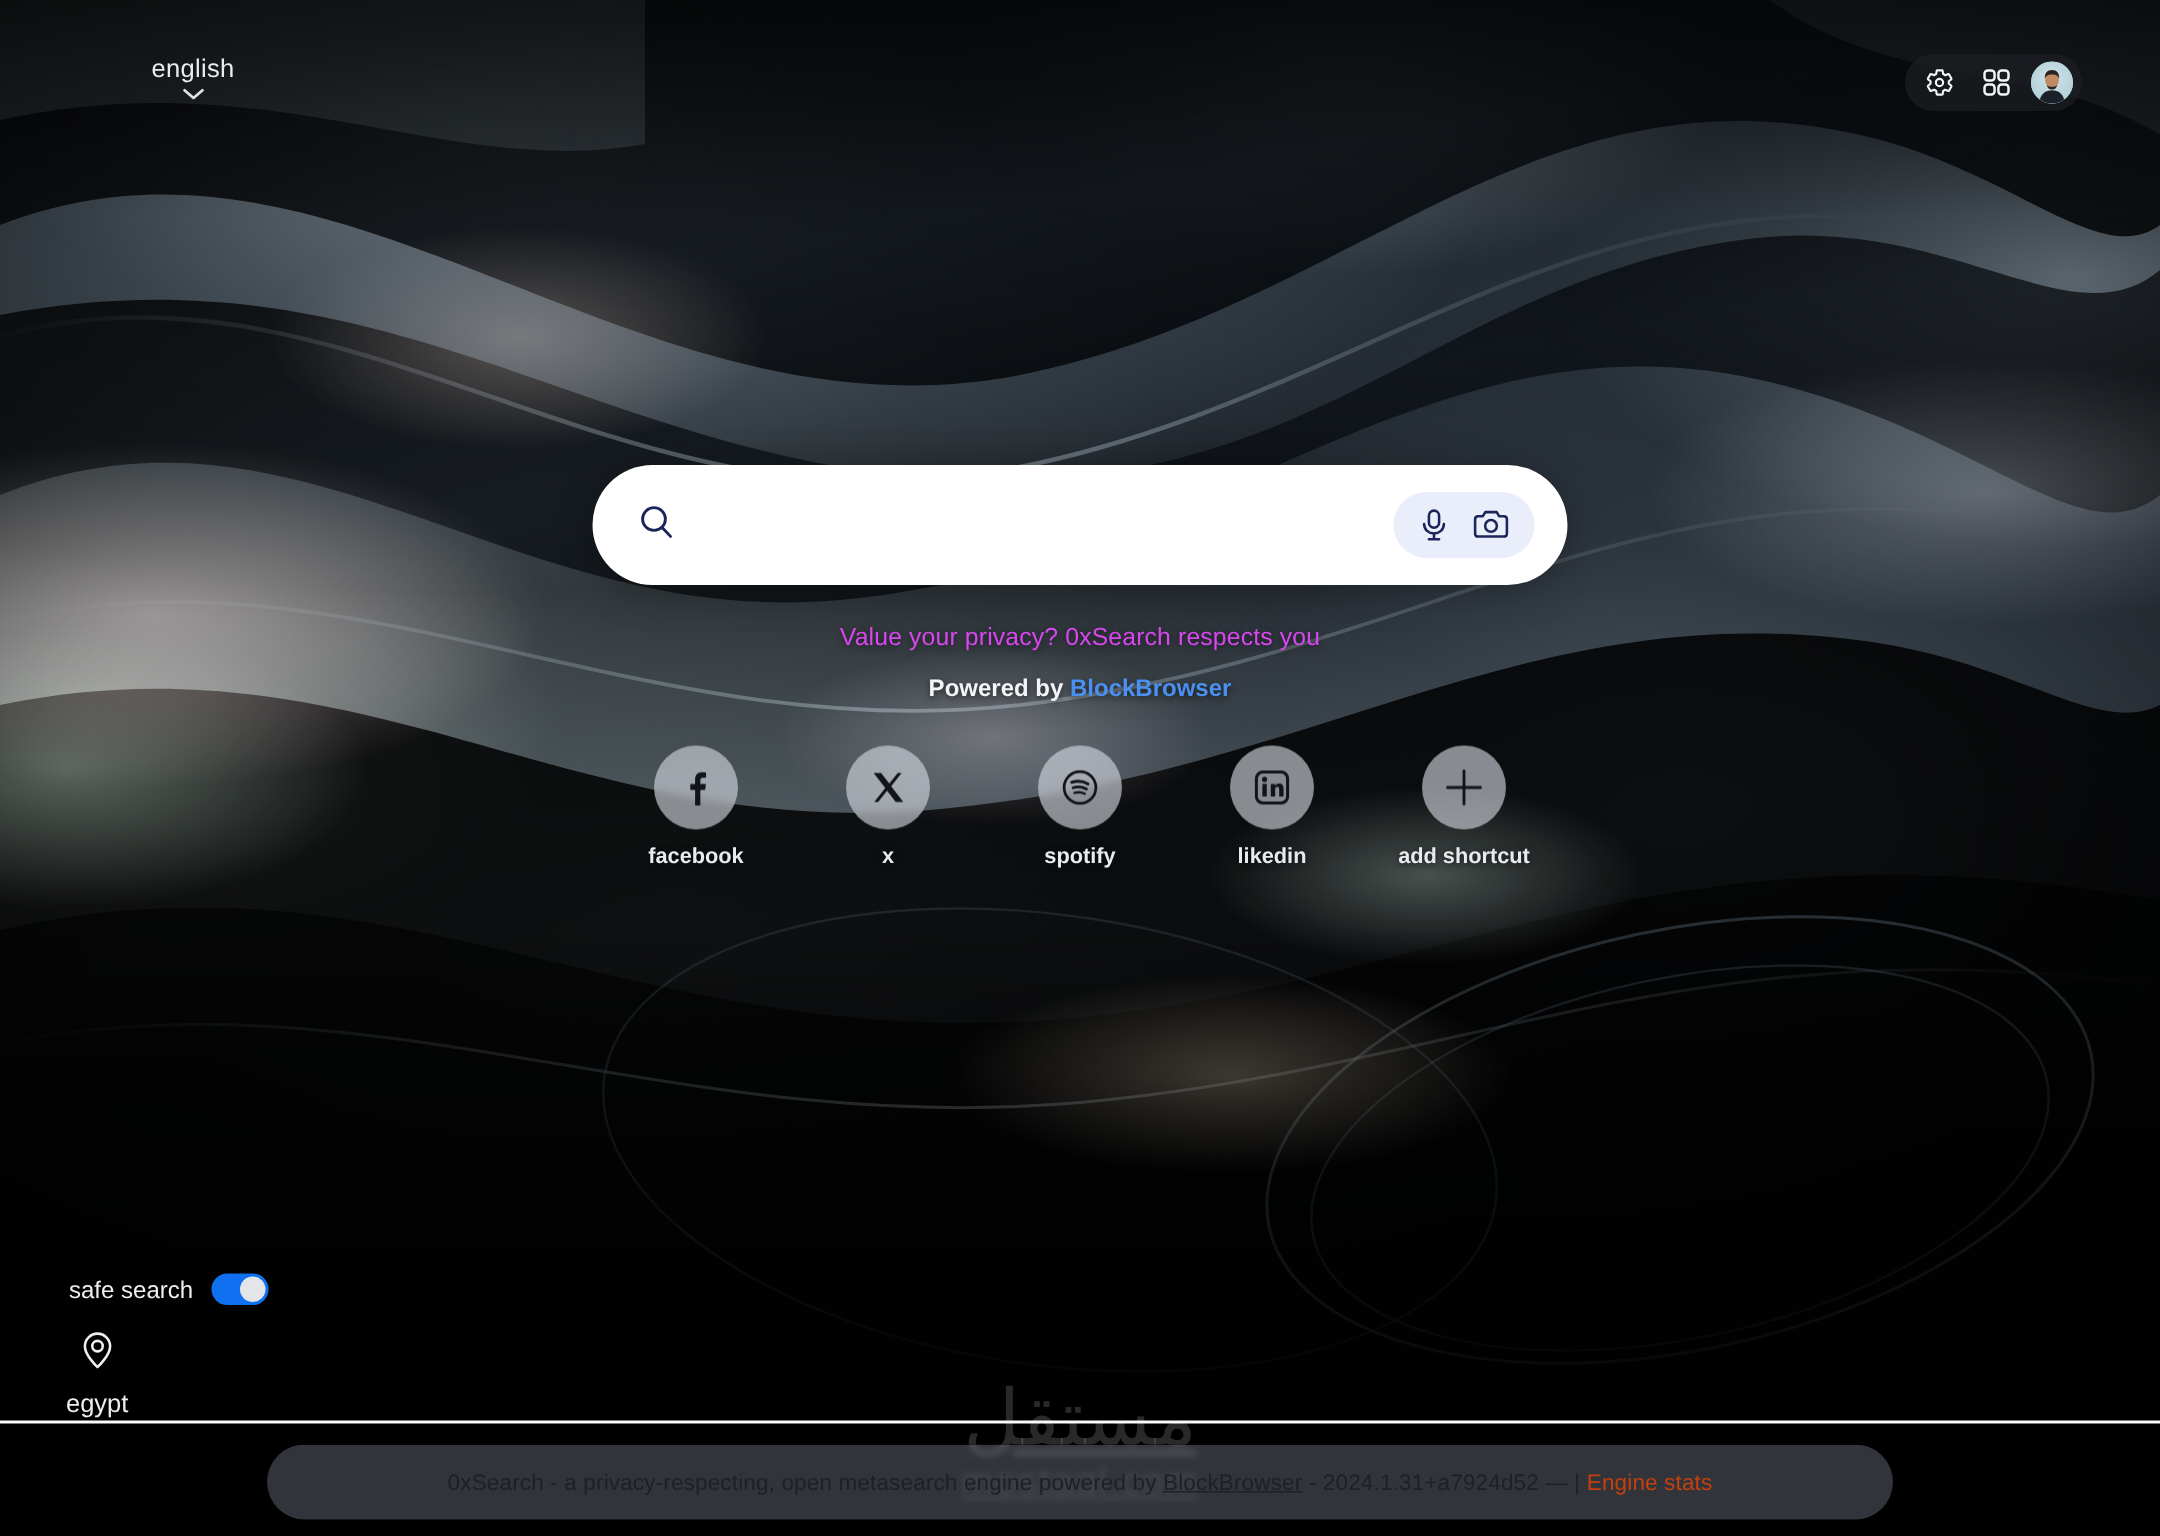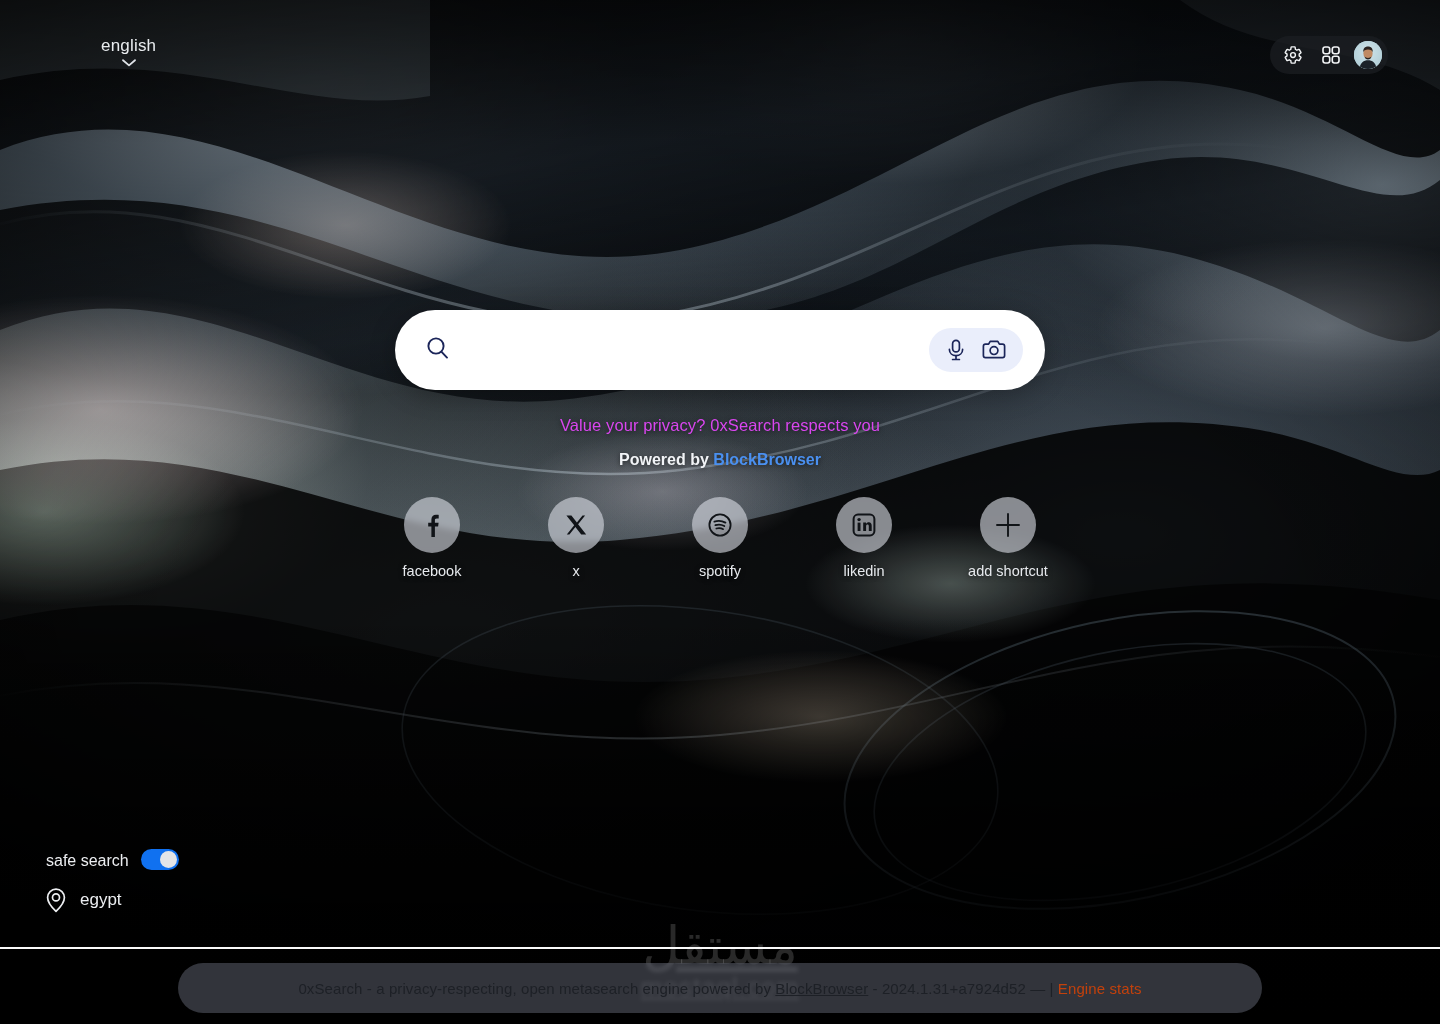--- a/index.html
+++ b/index.html
@@ -116,21 +116,21 @@
     text-shadow:0 1px 5px rgba(0,0,0,.55);
   }
   .powered {
     margin-top:16px; color:#f2f4f7; font-size:16px; font-weight:bold;
     text-shadow:0 1px 5px rgba(0,0,0,.55);
   }
   .powered .brand { color:#4a90f0; }
 
   
   .shortcuts {
-    margin-top:28px; display:flex; align-items:flex-start; gap:16px;
+    margin-top:28px; display:flex; align-items:flex-start; gap:0;font-weight:bold;
   }
   .shortcut {
     width:128px; display:flex; flex-direction:column; align-items:center; gap:10px;
     cursor:pointer;
   }
   .sc-circle {
     width:56px; height:56px; border-radius:50%;
     background:rgba(214,218,226,0.62);
     display:flex; align-items:center; justify-content:center;
     backdrop-filter:blur(3px);
@@ -148,21 +148,21 @@
     width:38px; height:21px; border-radius:11px; background:#1071f0;
     position:relative; cursor:pointer; flex:none;
   }
   .toggle .knob {
     position:absolute; top:2px; right:2px; width:17px; height:17px;
     border-radius:50%; background:#e3e5e8;
   }
 
   .loc-row {
     position:absolute; left:44px; top:886px;
-    display:flex; align-items:center; gap:12px; cursor:pointer;
+    display:flex; align-items:center; gap:12px; cursor:pointer;flex-direction:column;
   }
   .loc-row svg { display:block; flex:none; }
   .loc-label { color:#eceef1; font-size:17px; }
 
   
   .watermark {
     position:absolute; left:50%; top:920px; transform:translateX(-50%);
     text-align:center; pointer-events:none; user-select:none;
     color:rgba(255,255,255,0.16);
     text-decoration:underline;

